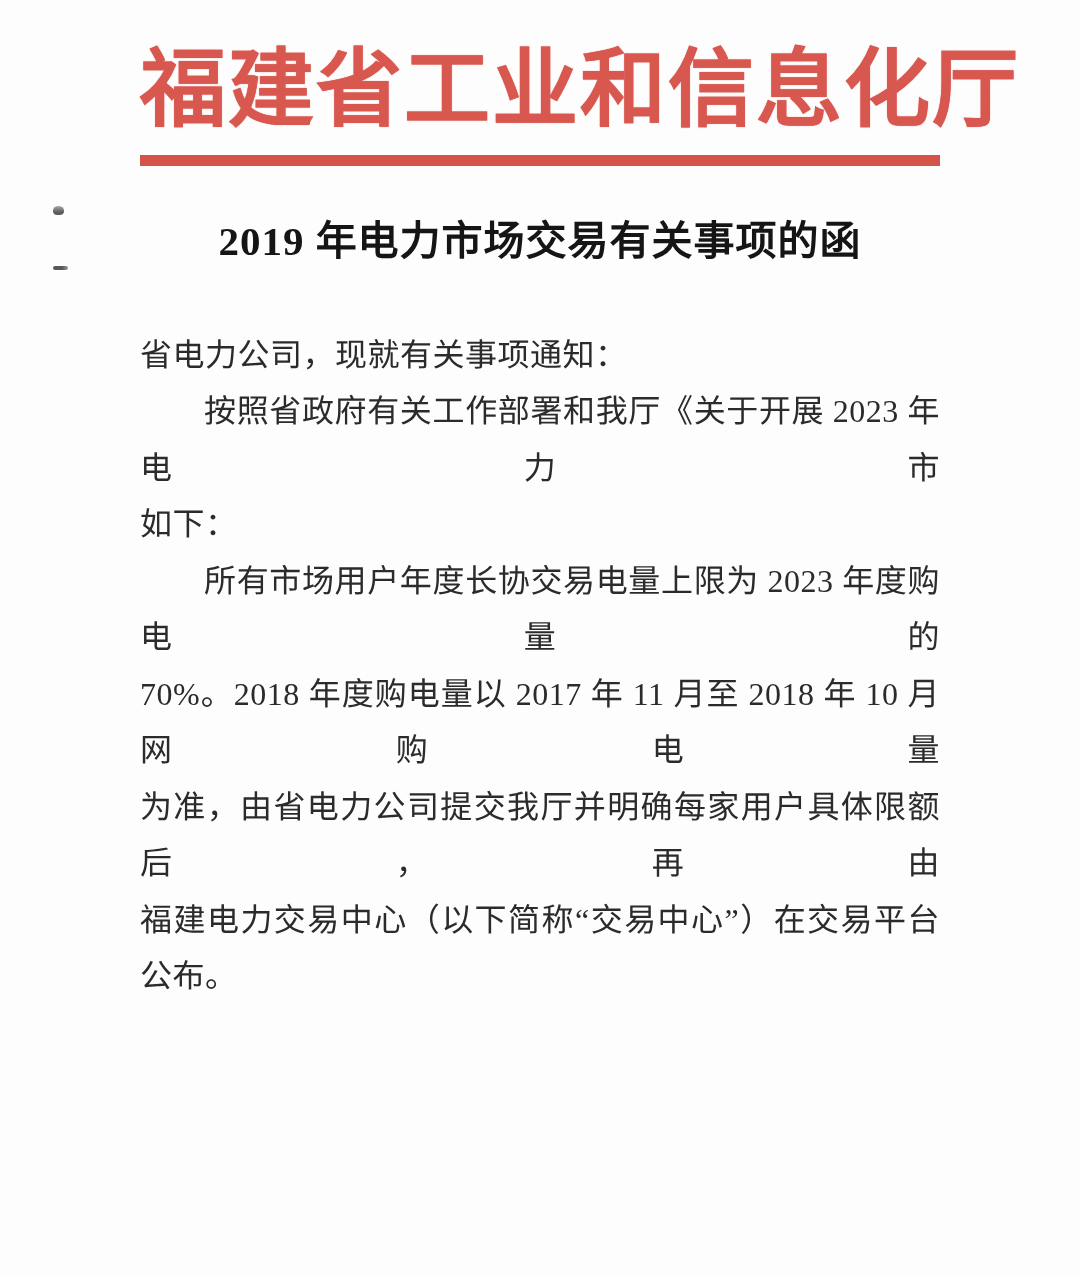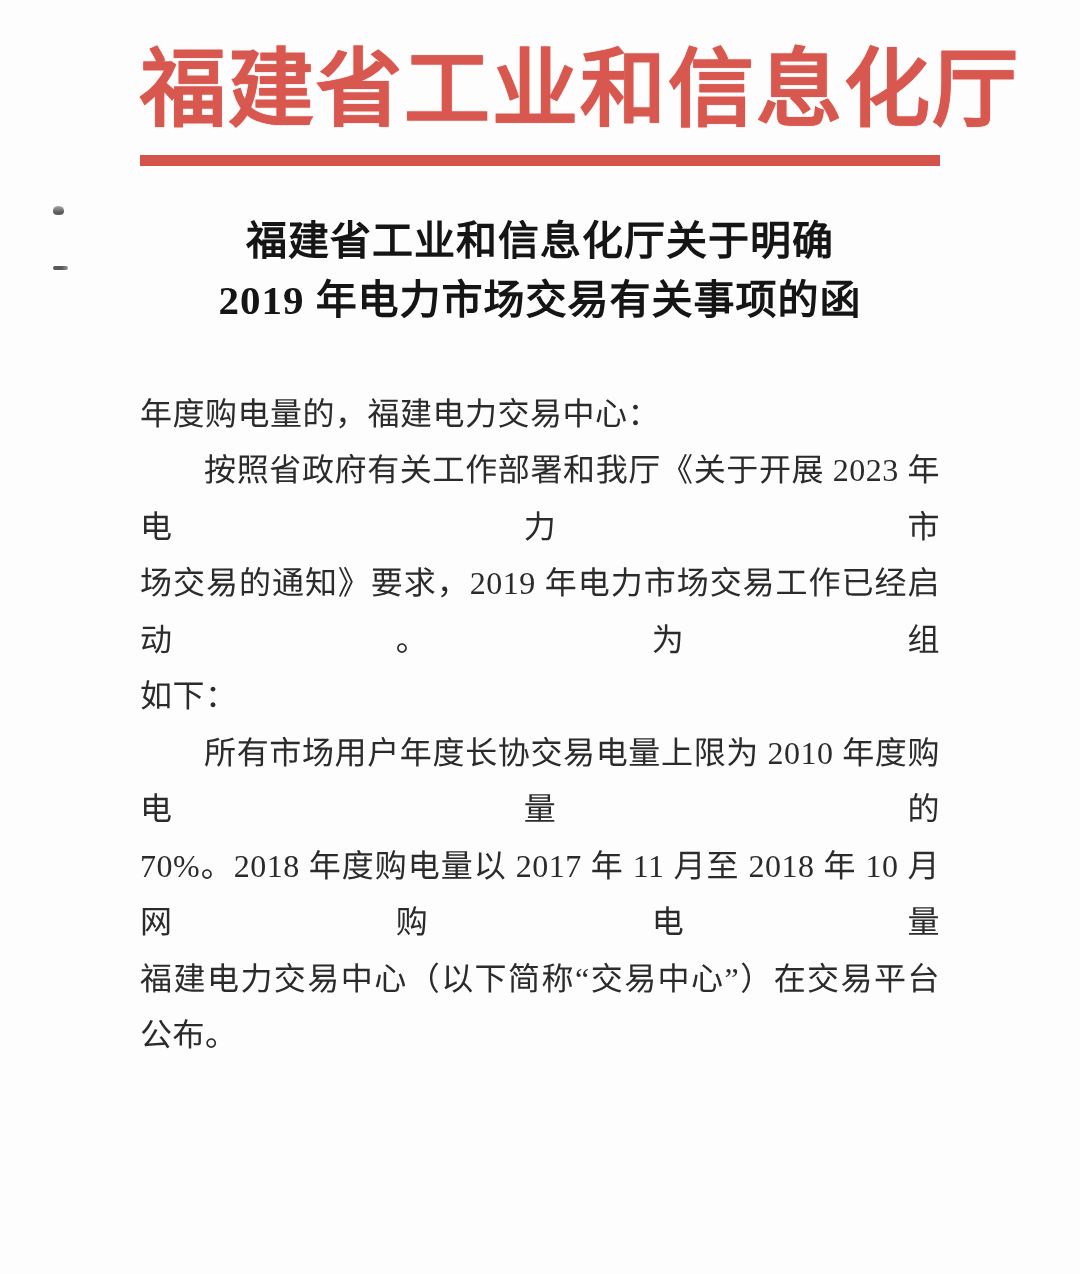--- a/index.html
+++ b/index.html
@@ -96,28 +96,27 @@
 
   <span class="artifact artifact-1"></span>
   <span class="artifact artifact-2"></span>
 
   <header class="letterhead-wrap">
     <div class="letterhead-text">福建省工业和信息化厅</div>
     <div class="red-rule"></div>
   </header>
 
   <h1 class="doc-title">
-    <span class="title-line">福建省工业和信息化厅关于明确</span>
     <span class="title-line">2019 年电力市场交易有关事项的函</span>
   </h1>
 
   <main class="body-text">
-    <div class="line">年度购电量的，福建电力交易中心：</div>
+    <div class="line">省电力公司，现就有关事项通知：</div>
     <div class="line indent just">按照省政府有关工作部署和我厅《关于开展 2023 年电力市</div>
-    <div class="line just">场交易的通知》要求，2019 年电力市场交易工作已经启动。为组</div>
     <div class="line">如下：</div>
-    <div class="line indent just">所有市场用户年度长协交易电量上限为 2010 年度购电量的</div>
+    <div class="line indent just">所有市场用户年度长协交易电量上限为 2023 年度购电量的</div>
     <div class="line just">70%。2018 年度购电量以 2017 年 11 月至 2018 年 10 月网购电量</div>
+    <div class="line just">为准，由省电力公司提交我厅并明确每家用户具体限额后，再由</div>
     <div class="line">福建电力交易中心（以下简称“交易中心”）在交易平台公布。</div>
 
   </main>
 
 </div>
 
 </body></html>

